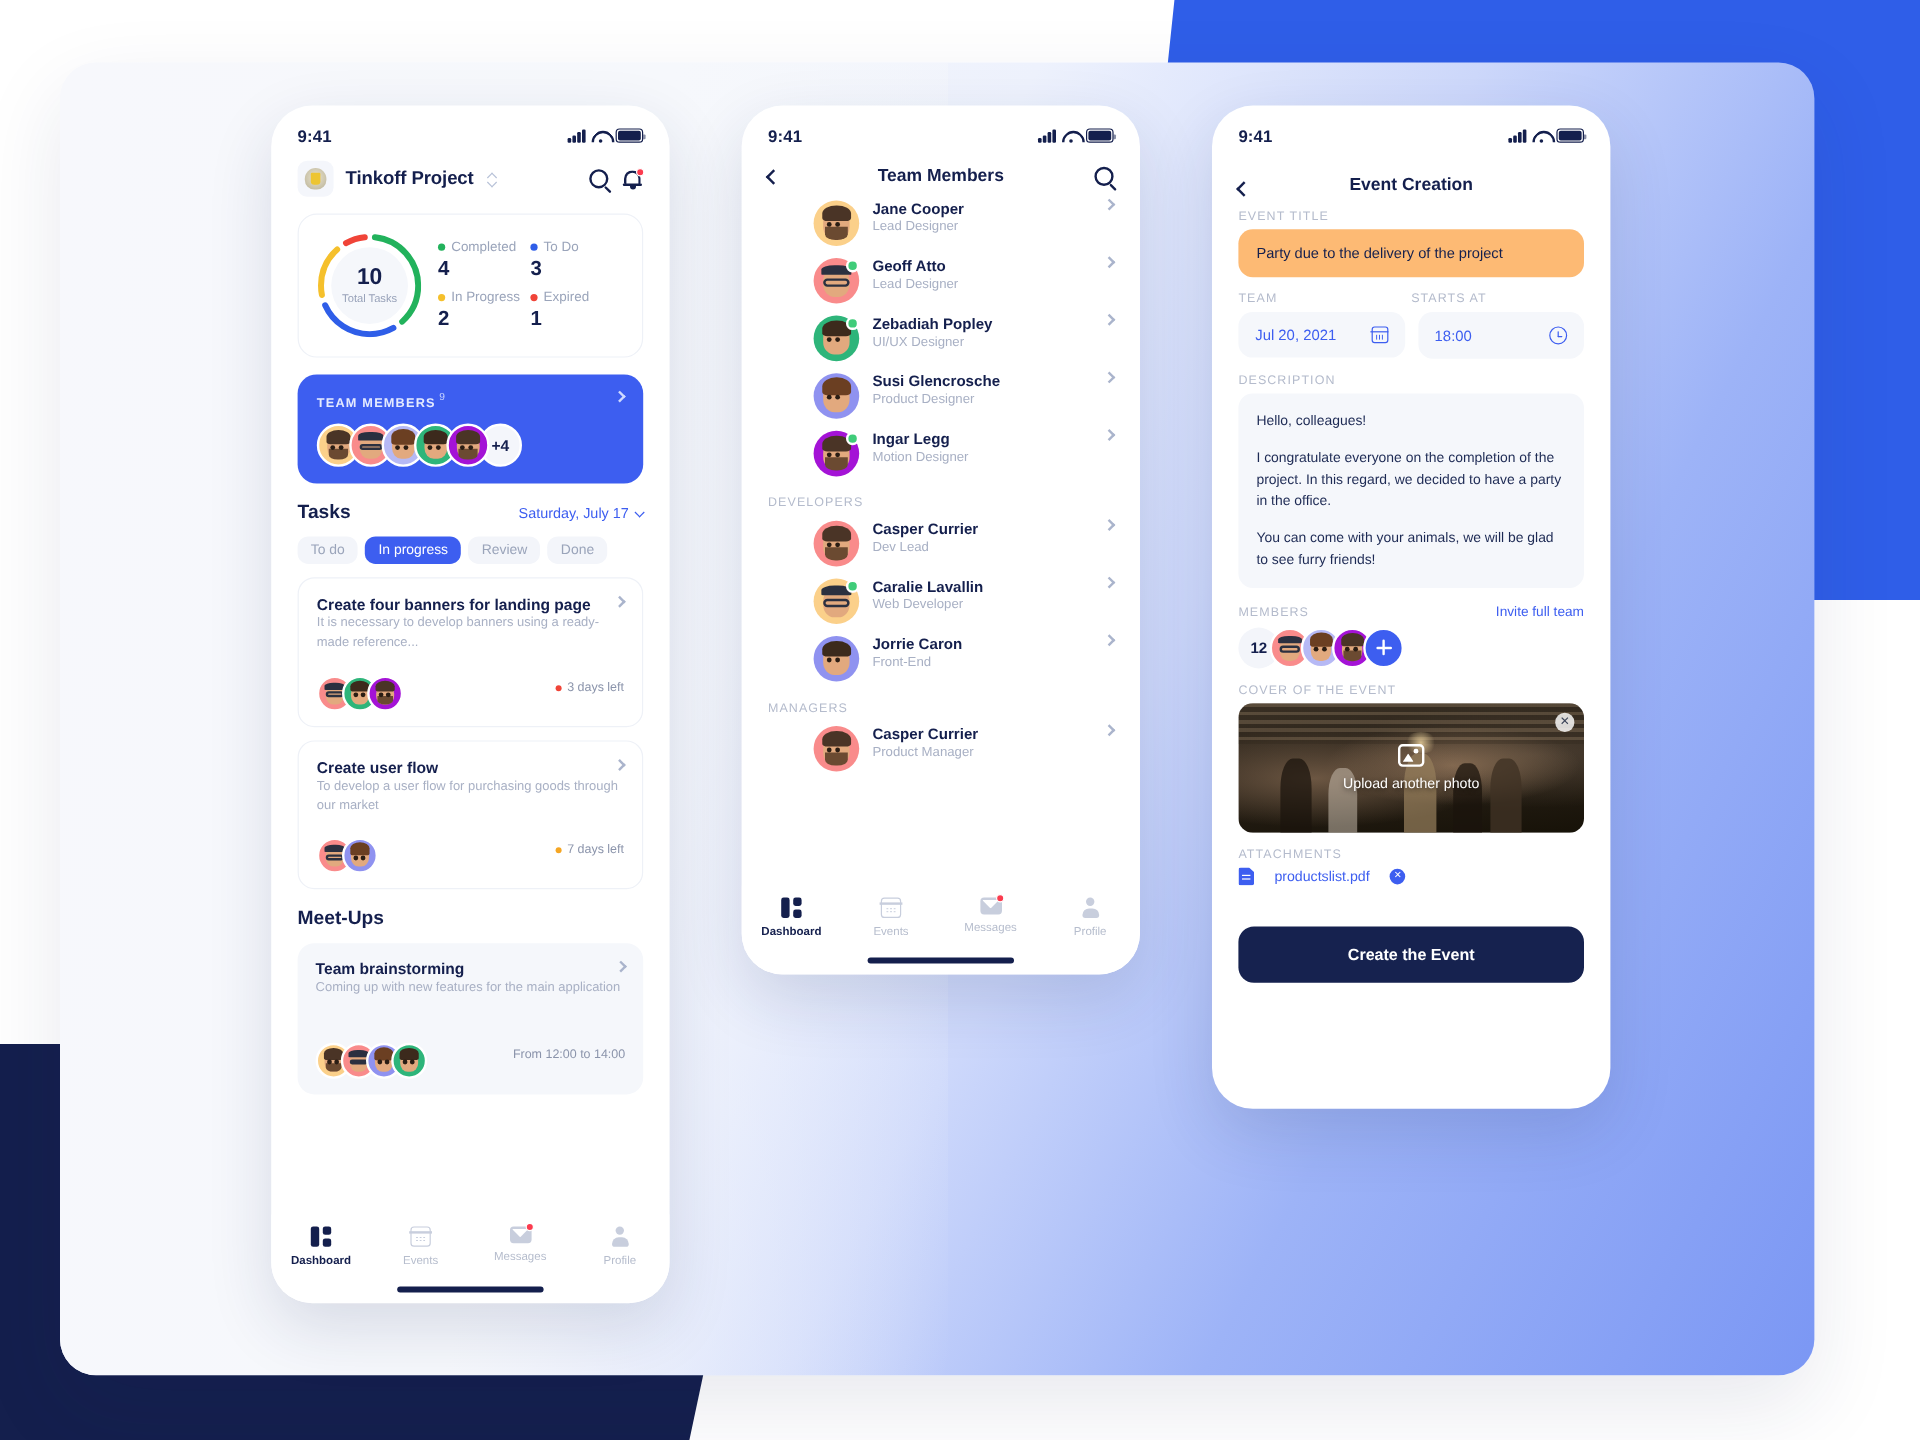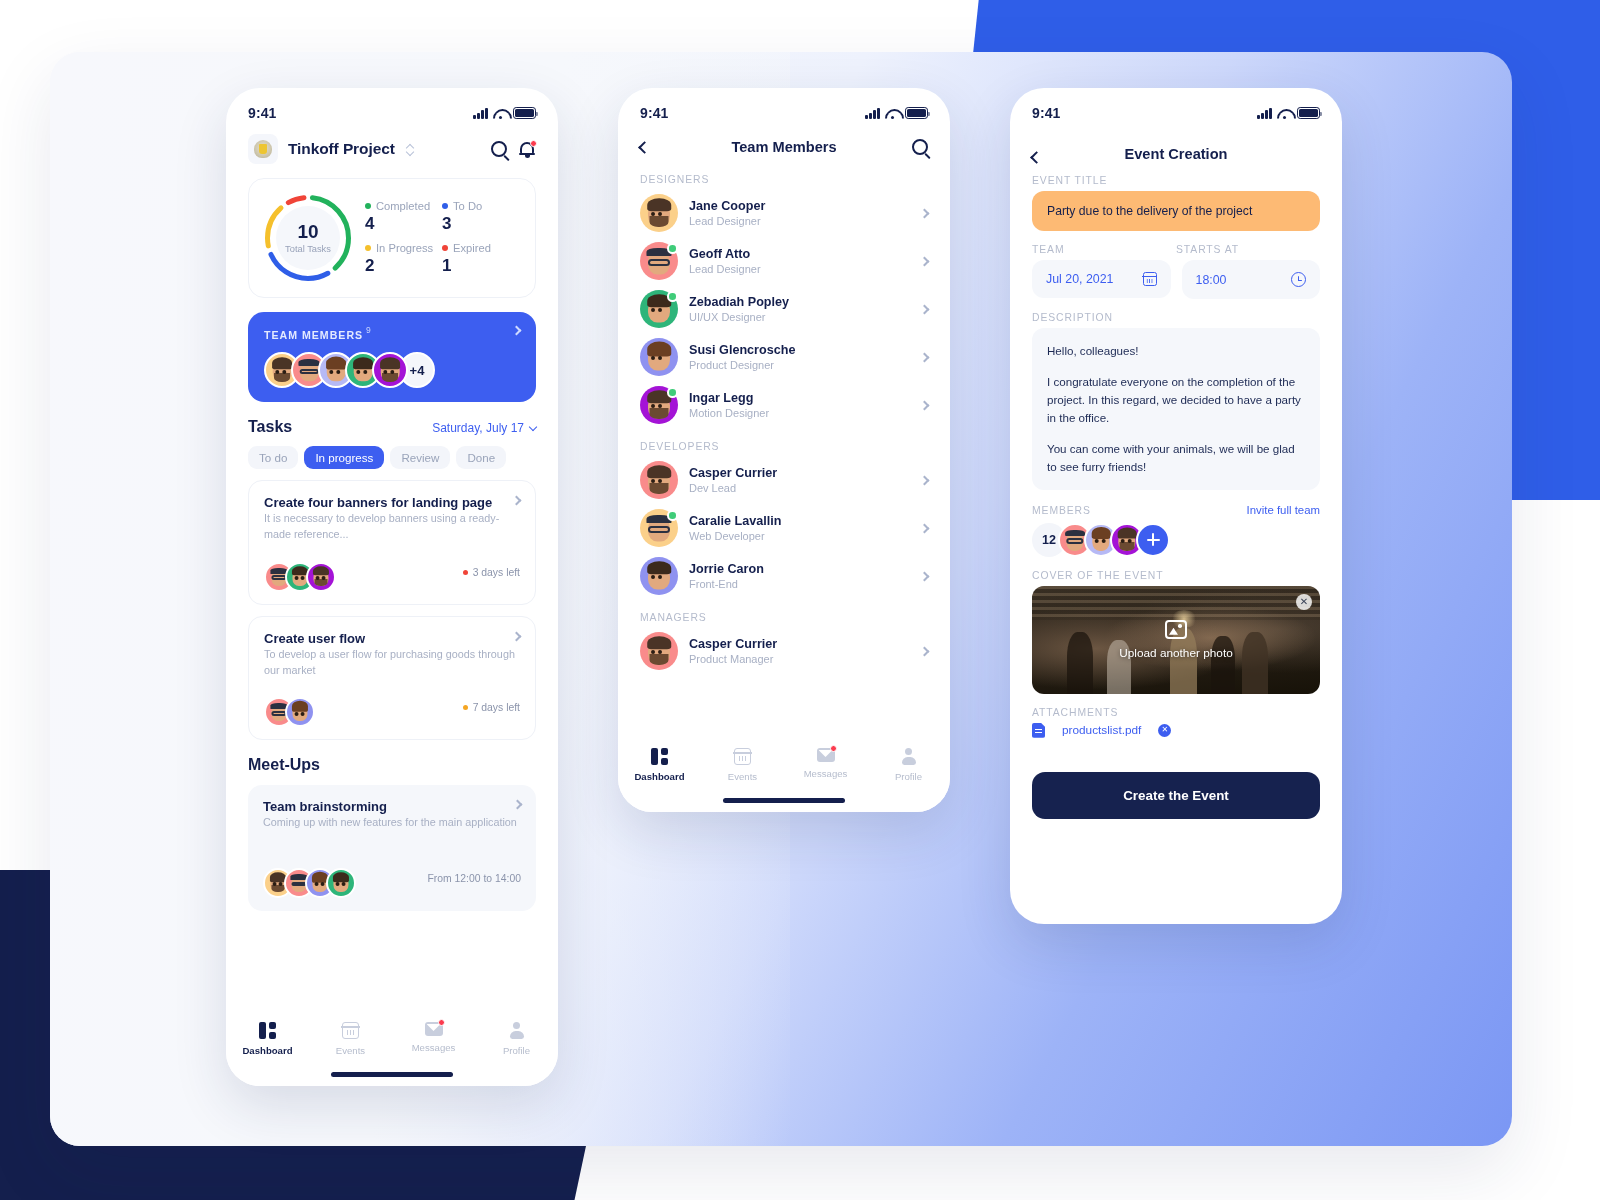--- a/index.html
+++ b/index.html
@@ -271,21 +271,21 @@
   .ico-user .h { position: absolute; left: 5px; top: 0; width: 7px; height: 7px; border-radius: 50%; background: #c8cedd; }
   .ico-user .b { position: absolute; left: 1.5px; top: 9px; width: 14px; height: 8px; border-radius: 7px 7px 3px 3px; background: #c8cedd; }
 
   
   .nav-head { display: flex; align-items: center; padding: 4px 22px 0 22px; height: 34px; }
   .back-chev { width: 9px; height: 9px; border-left: 2.3px solid #141f4d; border-bottom: 2.3px solid #141f4d; transform: rotate(45deg); }
   .nav-title { position: absolute; left: 0; right: 0; text-align: center; font-size: 14.6px; font-weight: bold; color: #141f4d; pointer-events: none; }
   .nav-right { margin-left: auto; }
 
   .grp-label { padding: 12px 22px 4px 22px; font-size: 10.4px; letter-spacing: .9px; color: #b4bbcc; }
-  .member-row { display: flex; align-items: center; gap: 11px; padding: 5px 22px; }
+  .member-row { display: flex; gap: 11px; padding: 5px 22px; margin-left: 38px; }
   .mem-name { font-size: 12.6px; font-weight: bold; color: #141f4d; }
   .mem-role { font-size: 11px; color: #a8b0c4; margin-top: 2px; }
   .mem-chev { margin-left: auto; }
 
   
   .fld-label { padding: 13px 22px 5px 22px; font-size: 10.4px; letter-spacing: .9px; color: #b4bbcc; }
   .fld {
     margin: 0 22px; background: #fdba74; border-radius: 12px;
     padding: 13px 15px; font-size: 12.2px; color: #141f4d; font-weight: 500;
   }
@@ -722,21 +722,20 @@
 
   <div class="nav-head" style="position:relative;">
     <div class="back-chev"></div>
     <div class="nav-title">Team Members</div>
     <div class="nav-right">
       <div class="ico-search"></div>
     </div>
   </div>
 
   <div id="team-list">
-      <div class="grp-label">DESIGNERS</div>
       <div class="member-row">
         <div class="av" style="width: 38px; height: 38px; background: rgb(251, 208, 138);">
           <div class="face">
             <div class="head"></div>
             <div class="beard"></div>
             <div class="hair"></div>
             <div class="eyes">
               <b></b>
               <b></b>
             </div>

